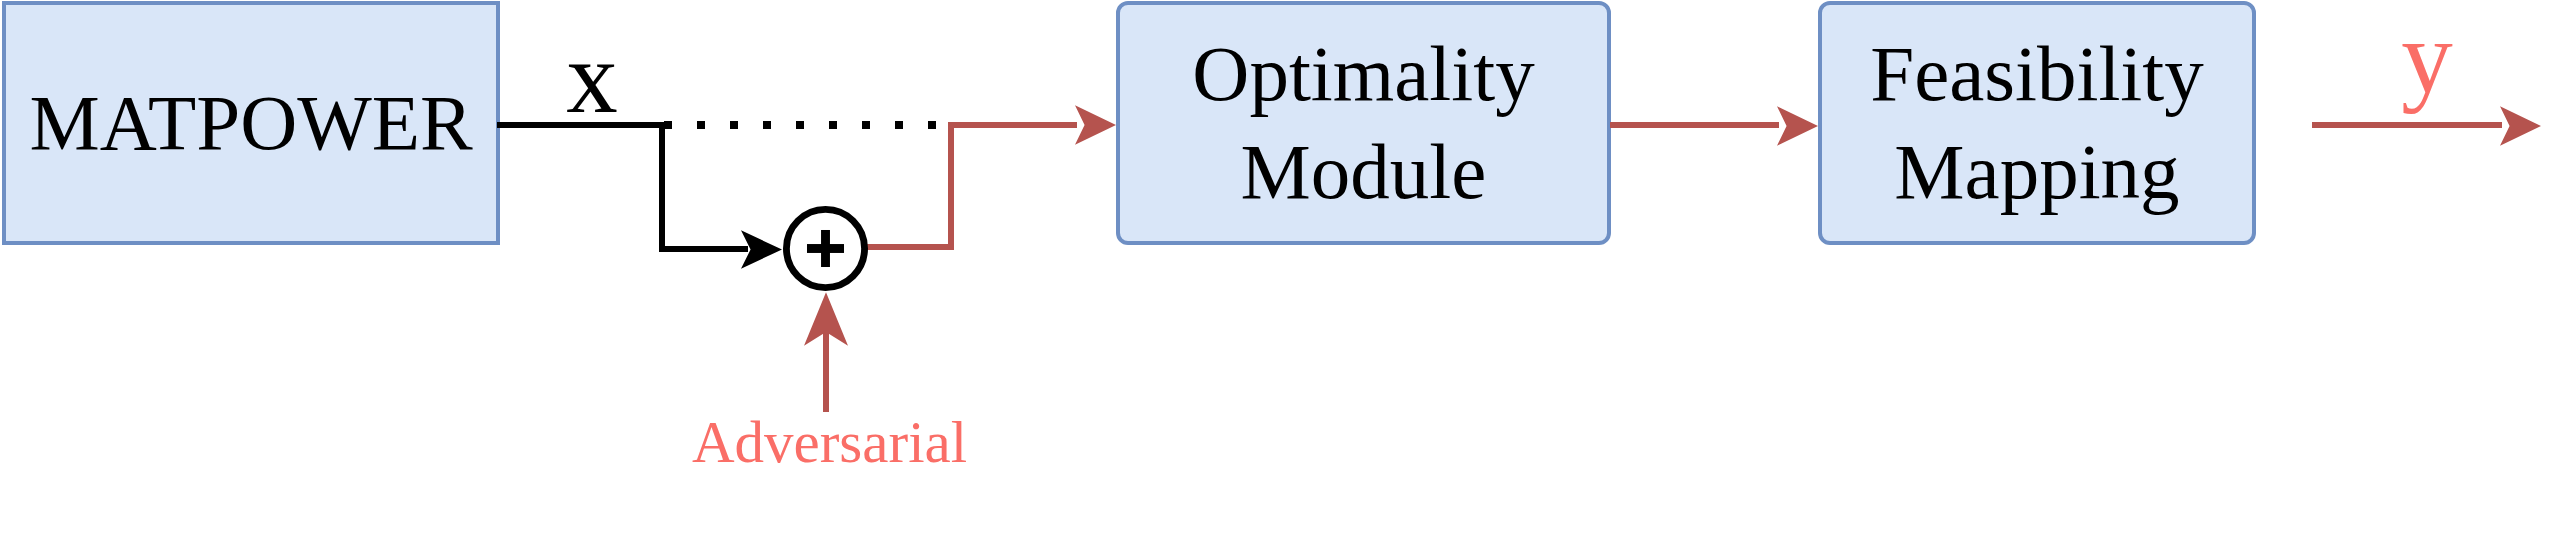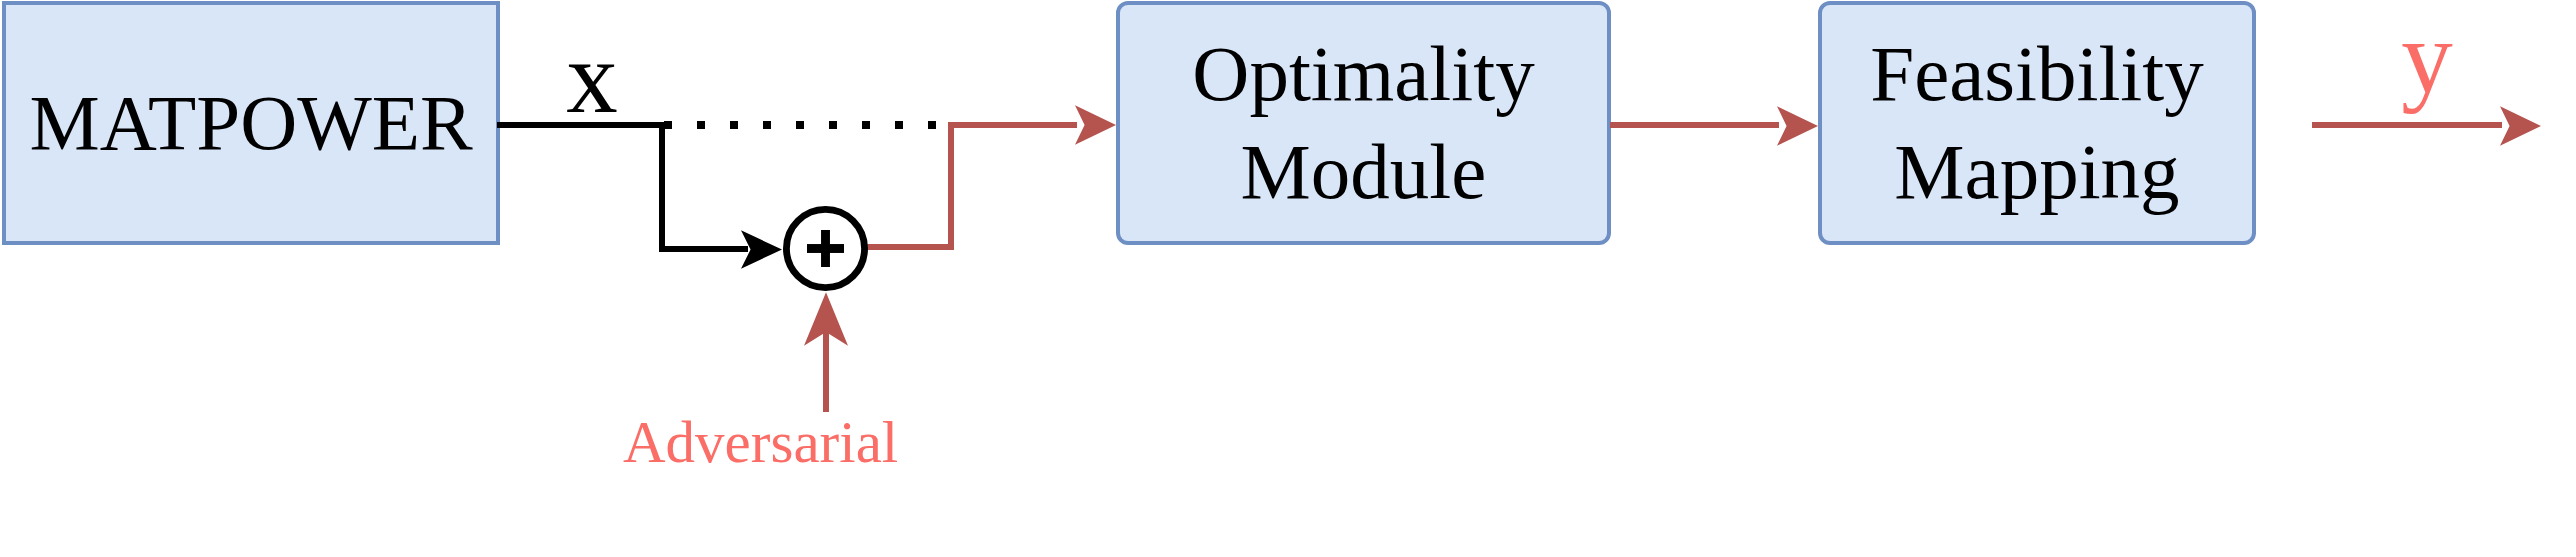--- a/index.html
+++ b/index.html
@@ -70,20 +70,21 @@
   }
   .label-x { left: 544px; top: 26px; }
   .label-y { left: 2379px; top: 5.5px; color: #fa6e67; }
 
   .perturbation-label {
     position: absolute;
     left: 623px; top: 406px; width: 413px;
     color: #fa6e67;
     font-size: 59px;
     line-height: 72px;
+    text-align: center;
   }
   .perturbation-label span { display: block; }
 </style>
 </head>
 <body>
 
 <div class="canvas">
 
   <div class="node node-matpower">
     <span>MATPOWER</span>

